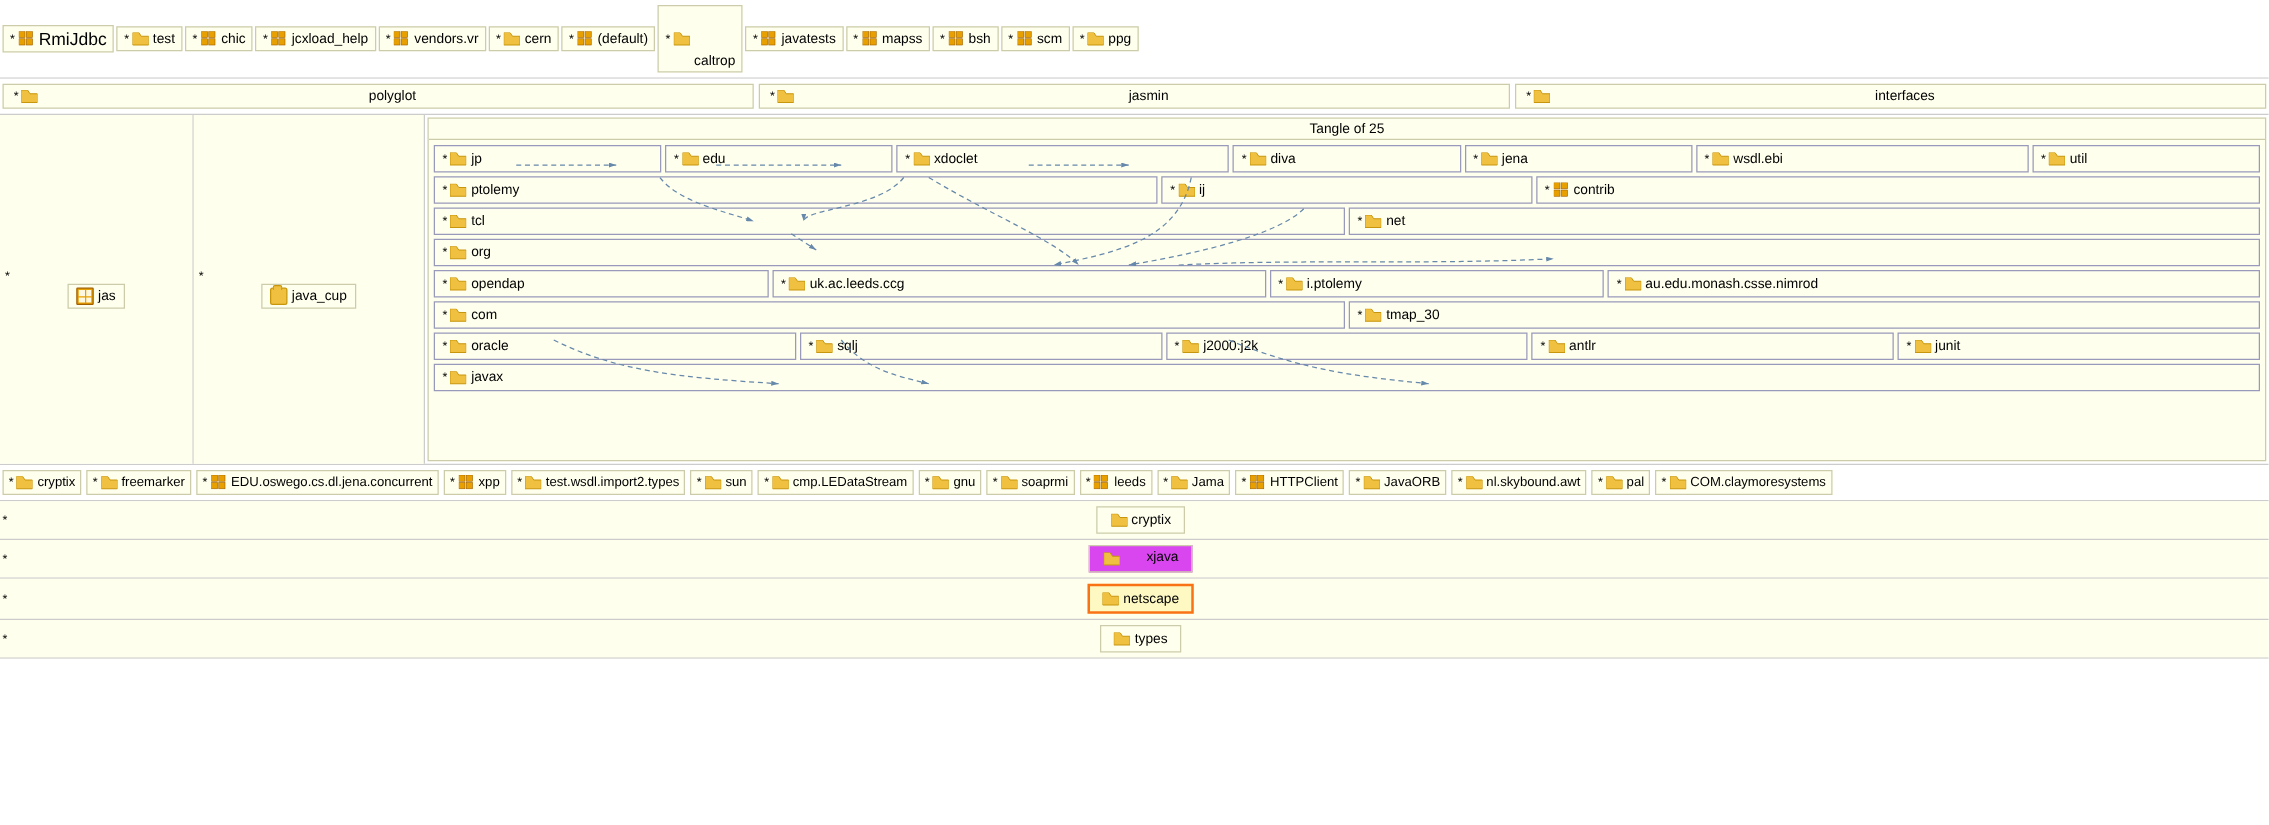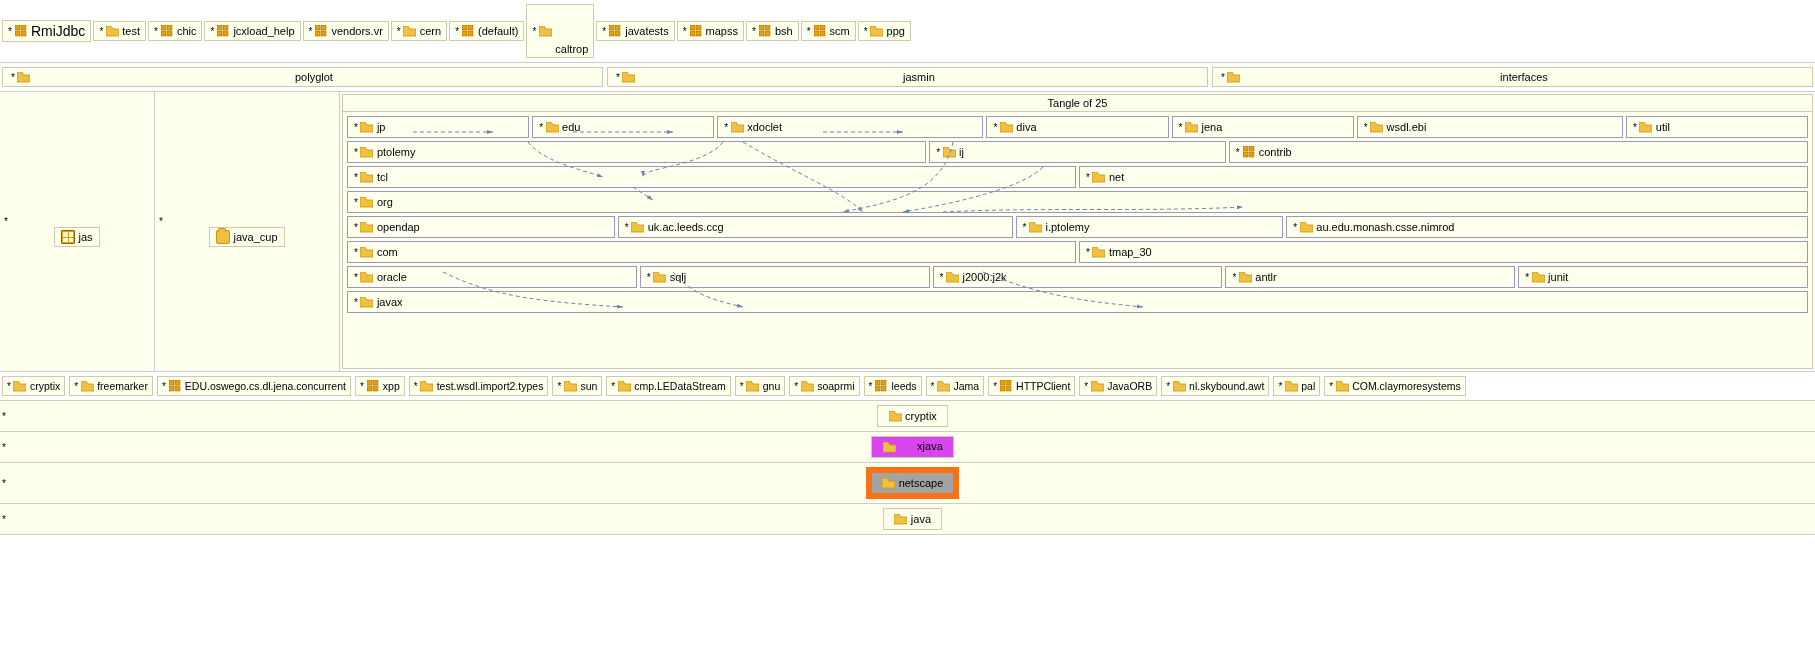--- a/index.html
+++ b/index.html
@@ -803,34 +803,34 @@
       <span class="pkg-icon" style="display:inline-flex;align-items:center;justify-content:center;width:14px;height:14px;margin-right:3px;vertical-align:middle;flex-shrink:0;">
       <svg width="13" height="11" viewBox="0 0 13 11">
         <path d="M0,3 L0,10 L13,10 L13,3 L7,3 L5,0 L0,0 Z" fill="#f0c040" stroke="#c8960c" stroke-width="0.8"></path>
       </svg>
     </span>
       <span>xjava</span>
     </div>
       </div>
       <div style="display: flex; align-items: center; border-bottom: 1px solid rgb(204, 204, 204); padding: 4px 2px; background: rgb(255, 255, 238); min-height: 28px;">
         <span style="font-size:10px;margin-right:6px;">*</span>
-    <div style="margin:0 auto;display:flex;align-items:center;border:6px solid #f97316;background:#a3a3a3;padding:3px 10px;font-size:11px;cursor:pointer;">
+    <div style="margin:0 auto;display:flex;align-items:center;border:2px solid #f97316;background:#fef9c3;padding:3px 10px;font-size:11px;cursor:pointer;">
       <span class="pkg-icon" style="display:inline-flex;align-items:center;justify-content:center;width:14px;height:14px;margin-right:3px;vertical-align:middle;flex-shrink:0;">
       <svg width="13" height="11" viewBox="0 0 13 11">
         <path d="M0,3 L0,10 L13,10 L13,3 L7,3 L5,0 L0,0 Z" fill="#f0c040" stroke="#c8960c" stroke-width="0.8"></path>
       </svg>
     </span>
       <span>netscape</span>
     </div>
       </div>
       <div style="display: flex; align-items: center; border-bottom: 1px solid rgb(204, 204, 204); padding: 4px 2px; background: rgb(255, 255, 238); min-height: 28px;">
         <span style="font-size:10px;margin-right:6px;">*</span>
     <div style="margin:0 auto;display:flex;align-items:center;border:1px solid #ccccaa;background:#ffffee;padding:3px 10px;font-size:11px;cursor:pointer;">
       <span class="pkg-icon" style="display:inline-flex;align-items:center;justify-content:center;width:14px;height:14px;margin-right:3px;vertical-align:middle;flex-shrink:0;">
       <svg width="13" height="11" viewBox="0 0 13 11">
         <path d="M0,3 L0,10 L13,10 L13,3 L7,3 L5,0 L0,0 Z" fill="#f0c040" stroke="#c8960c" stroke-width="0.8"></path>
       </svg>
     </span>
-      <span>java</span>
+      <span>types</span>
     </div>
       </div>
     </div>
 </div>
 
 </body></html>

